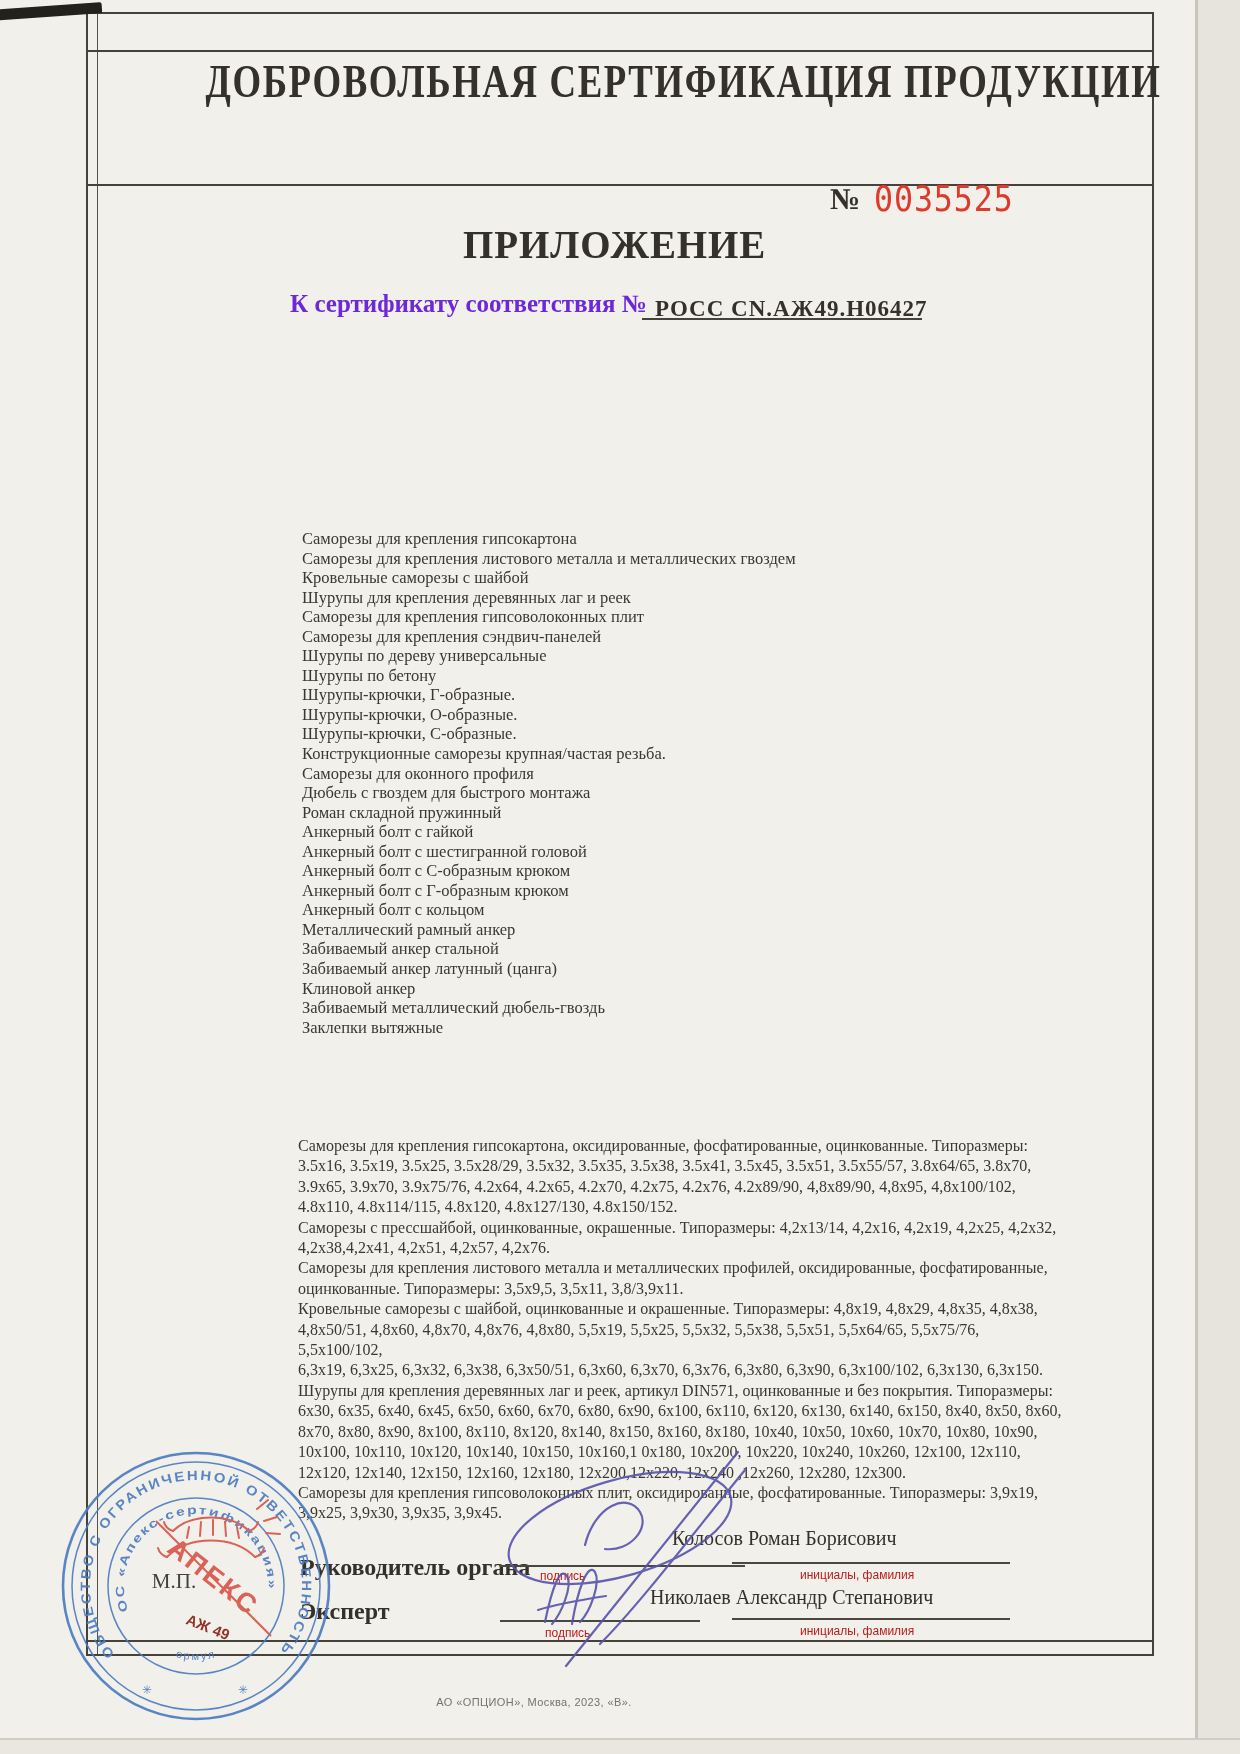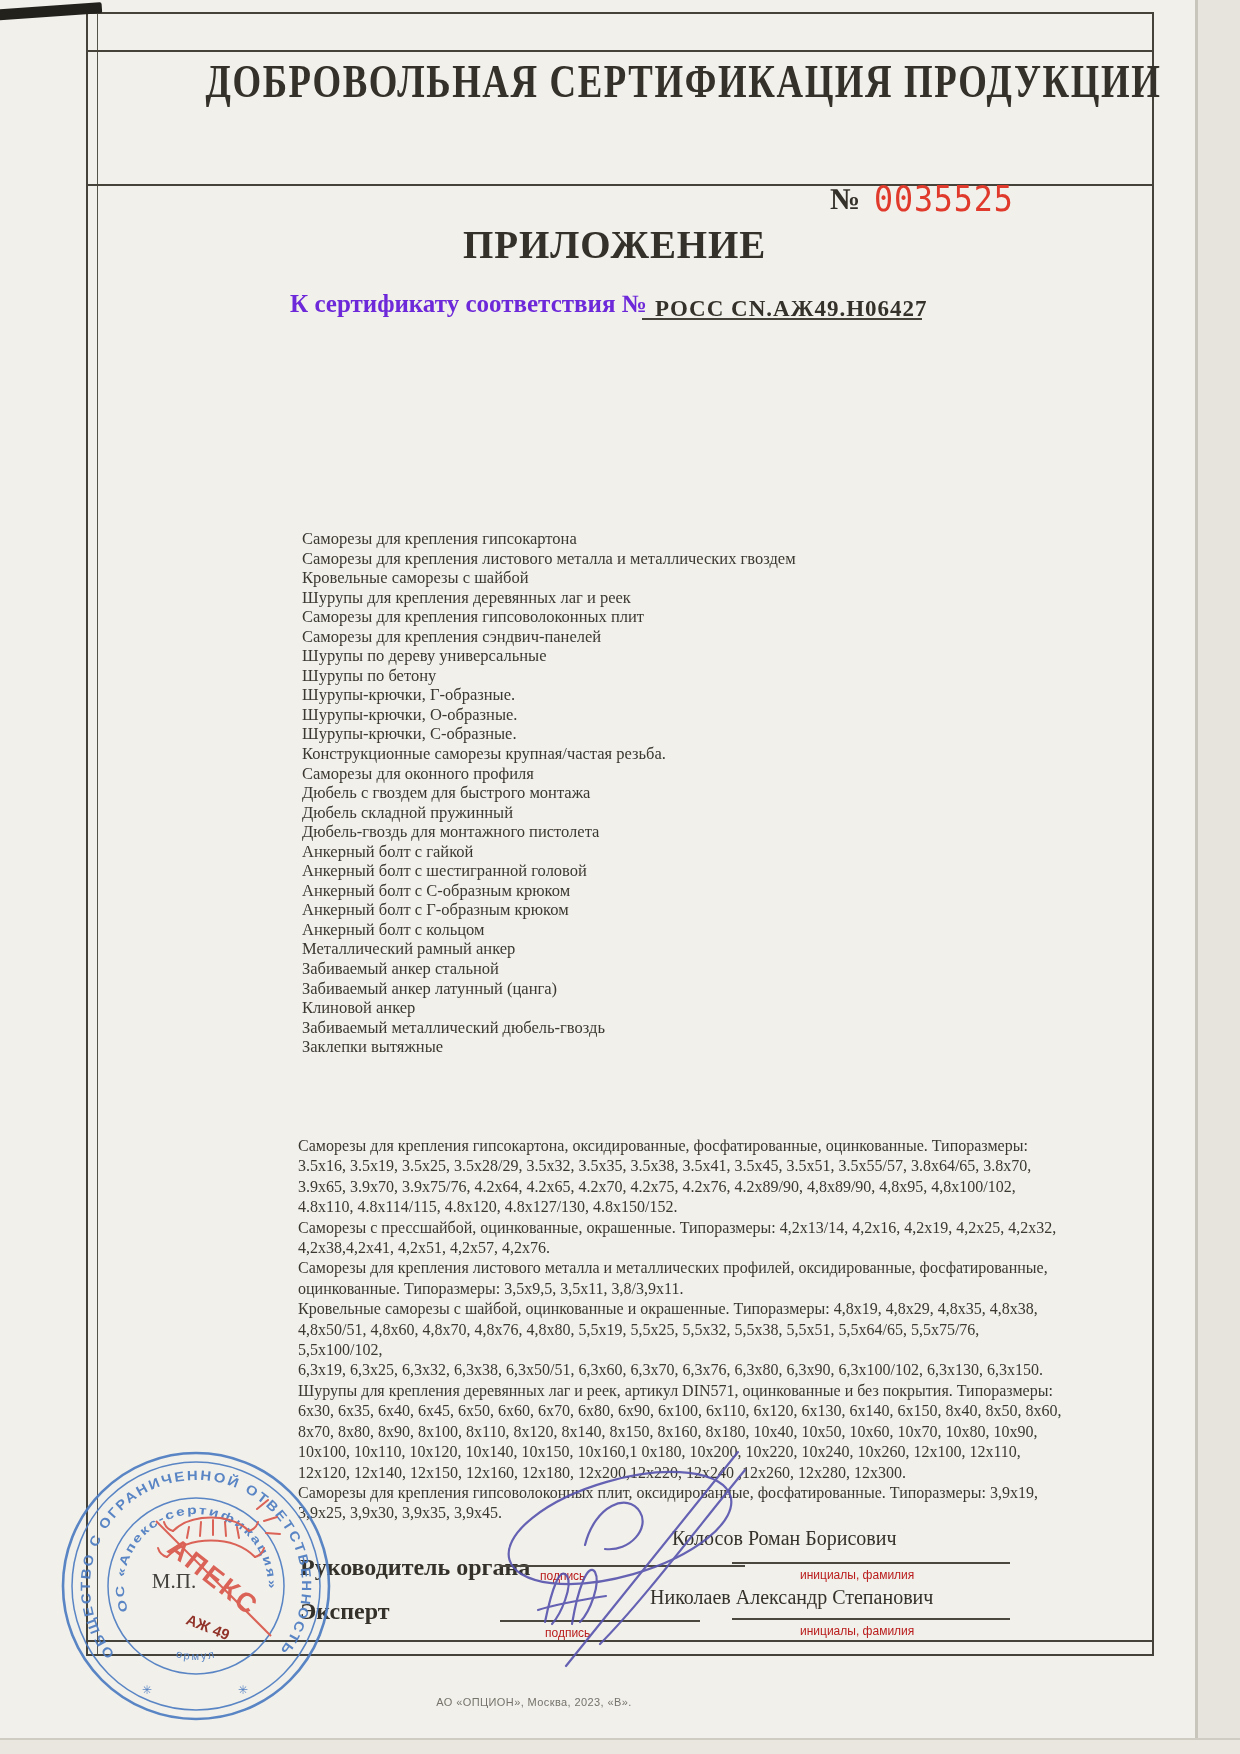--- a/index.html
+++ b/index.html
@@ -115,22 +115,21 @@
       <div class="list-line">Саморезы для крепления гипсоволоконных плит</div>
       <div class="list-line">Саморезы для крепления сэндвич-панелей</div>
       <div class="list-line">Шурупы по дереву универсальные</div>
       <div class="list-line">Шурупы по бетону</div>
       <div class="list-line">Шурупы-крючки, Г-образные.</div>
       <div class="list-line">Шурупы-крючки, О-образные.</div>
       <div class="list-line">Шурупы-крючки, С-образные.</div>
       <div class="list-line">Конструкционные саморезы крупная/частая резьба.</div>
       <div class="list-line">Саморезы для оконного профиля</div>
       <div class="list-line">Дюбель с гвоздем для быстрого монтажа</div>
-      <div class="list-line">Дюбель складной пружинный</div>
-      <div class="list-line">Дюбель-гвоздь для монтажного пистолета</div>
+      <div class="list-line">Роман складной пружинный</div>
       <div class="list-line">Анкерный болт с гайкой</div>
       <div class="list-line">Анкерный болт с шестигранной головой</div>
       <div class="list-line">Анкерный болт с С-образным крюком</div>
       <div class="list-line">Анкерный болт с Г-образным крюком</div>
       <div class="list-line">Анкерный болт с кольцом</div>
       <div class="list-line">Металлический рамный анкер</div>
       <div class="list-line">Забиваемый анкер стальной</div>
       <div class="list-line">Забиваемый анкер латунный (цанга)</div>
       <div class="list-line">Клиновой анкер</div>
       <div class="list-line">Забиваемый металлический дюбель-гвоздь</div>

